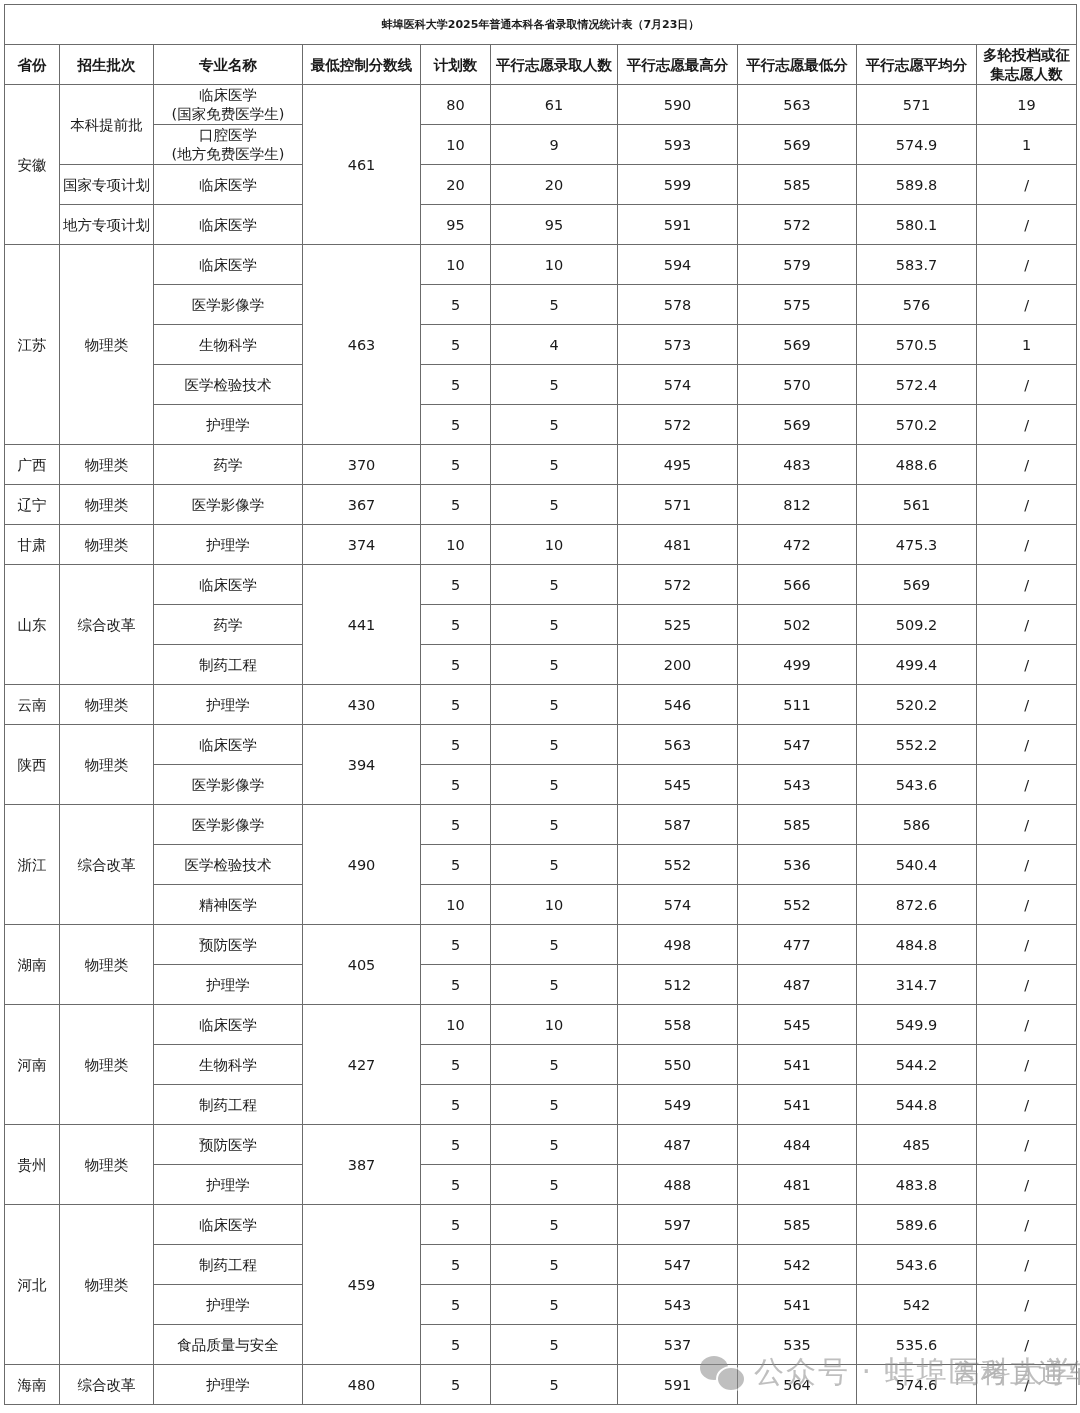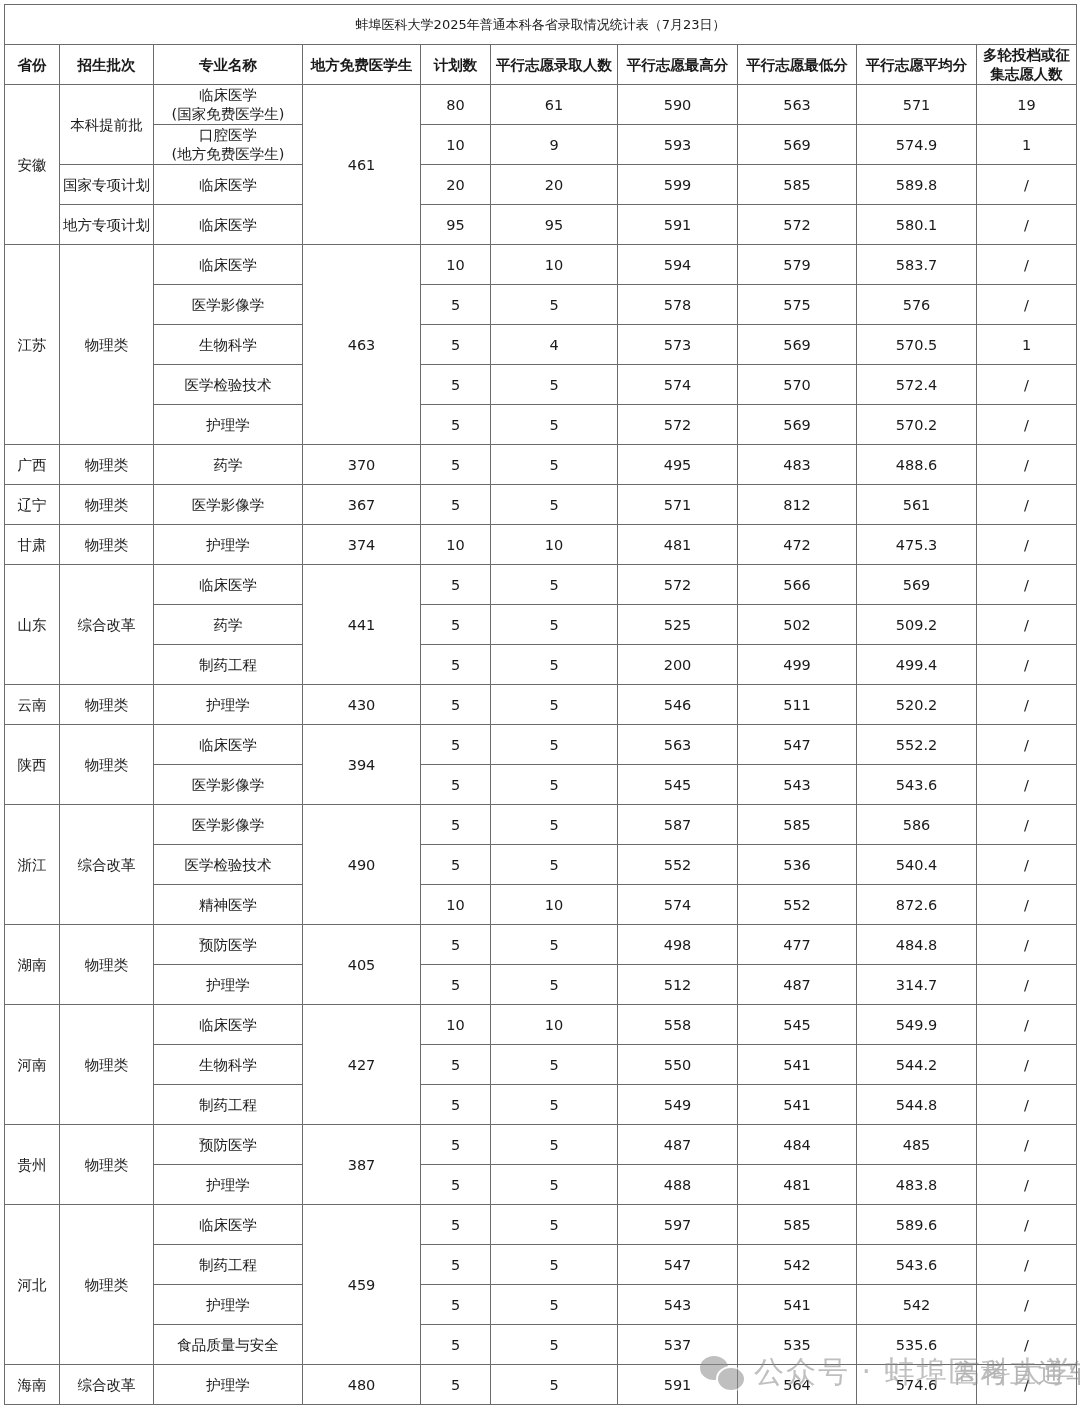--- a/index.html
+++ b/index.html
@@ -3,21 +3,21 @@
 <meta charset="utf-8">
 <style>
   html, body { margin: 0; padding: 0; background: #ffffff; }
   body { width: 1080px; height: 1413px; position: relative; overflow: hidden;
          font-family: "DejaVu Sans", "Liberation Sans", sans-serif; color: #1a1a1a; }
   table.stats { position: absolute; left: 4px; top: 4px; width: 1072px;
          border-collapse: collapse; table-layout: fixed; }
   table.stats td, table.stats th { border: 1px solid #6b6b6b; text-align: center;
          vertical-align: middle; padding: 0; font-size: 14.5px; line-height: 18px; }
   table.stats th { font-weight: bold; font-size: 14.5px; }
-  tr.title-row td { height: 39px; font-weight: normal; font-size: 13px; }
+  tr.title-row td { height: 39px; font-weight: bold; font-size: 11px; }
   tr.head-row th { height: 39px; }
   tr.data-row td { height: 39px; }
   .two-line { display: block; line-height: 19px; }
   .watermark { position: absolute; left: 700px; top: 1352px; height: 40px;
          display: flex; align-items: center; gap: 10px; pointer-events: none; opacity: 0.55; }
   .wm-icon { width: 44px; height: 36px; position: relative; }
   .wm-icon .b1 { position: absolute; left: 0; top: 2px; width: 28px; height: 24px; border-radius: 50%; background: #8c8c8c; }
   .wm-icon .b2 { position: absolute; left: 16px; top: 12px; width: 26px; height: 22px; border-radius: 50%; background: #8c8c8c; border: 2px solid #fff; }
   .wm-text { font-size: 30px; color: #8c8c8c; letter-spacing: 2px; white-space: nowrap; position: relative; }
   .wm-text2 { position: absolute; left: 200px; top: 4px; font-size: 26px; color: #7a7a7a; white-space: nowrap; }
@@ -39,21 +39,21 @@
       <col style="width:100px">
   </colgroup>
   <tbody>
     <tr class="title-row">
       <td colspan="10">蚌埠医科大学2025年普通本科各省录取情况统计表（7月23日）</td>
     </tr>
     <tr class="head-row">
       <th>省份</th>
       <th>招生批次</th>
       <th>专业名称</th>
-      <th>地方免费医学生</th>
+      <th>最低控制分数线</th>
       <th>计划数</th>
       <th>平行志愿录取人数</th>
       <th>平行志愿最高分</th>
       <th>平行志愿最低分</th>
       <th>平行志愿平均分</th>
       <th>
         <span class="two-line">多轮投档或征</span>
         <span class="two-line">集志愿人数</span>
       </th>
     </tr>

